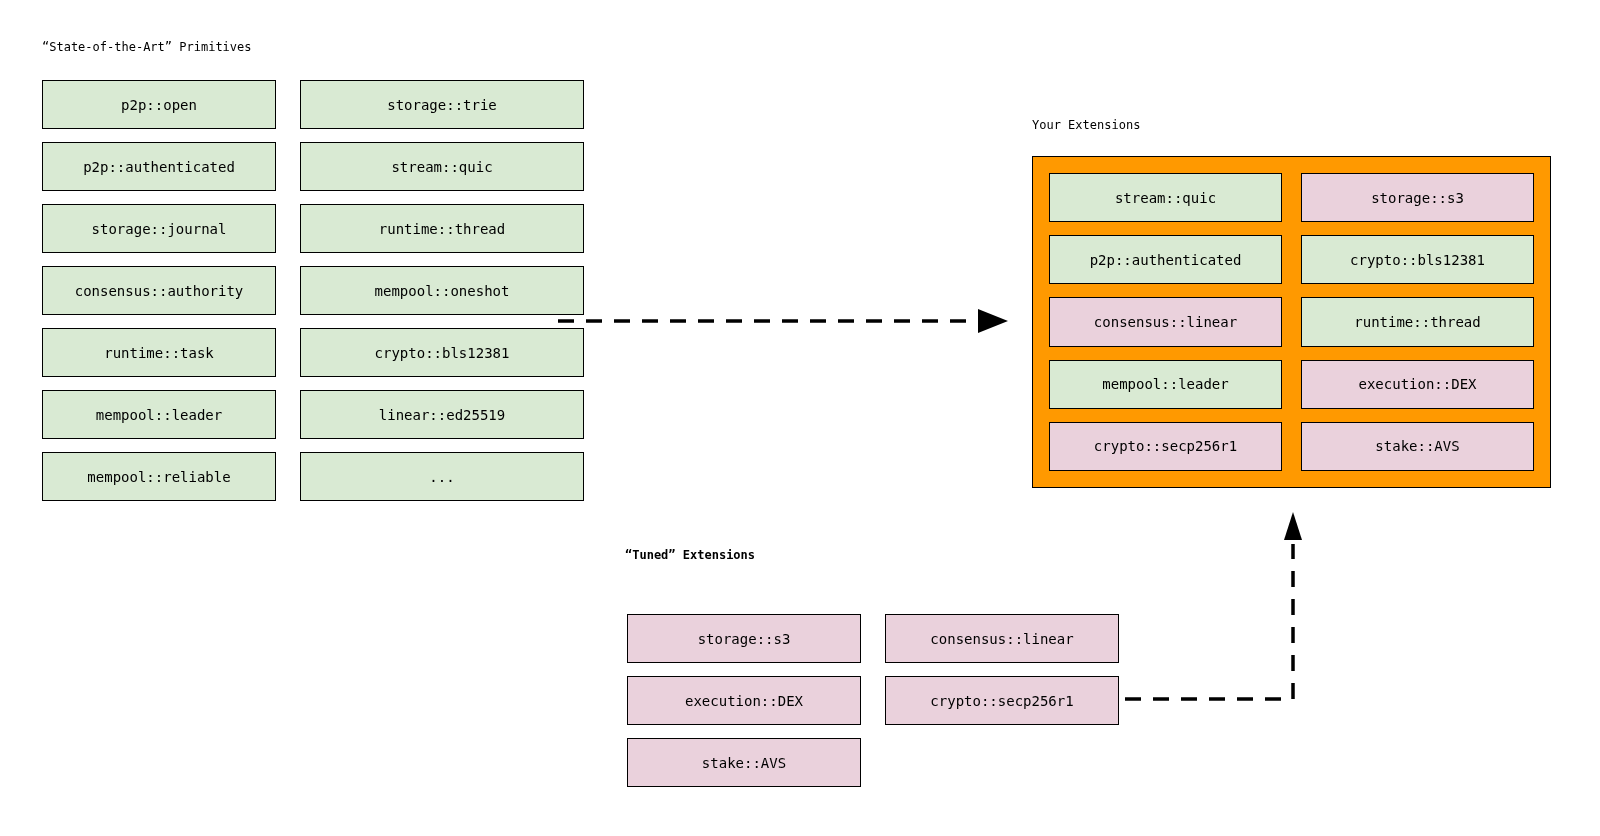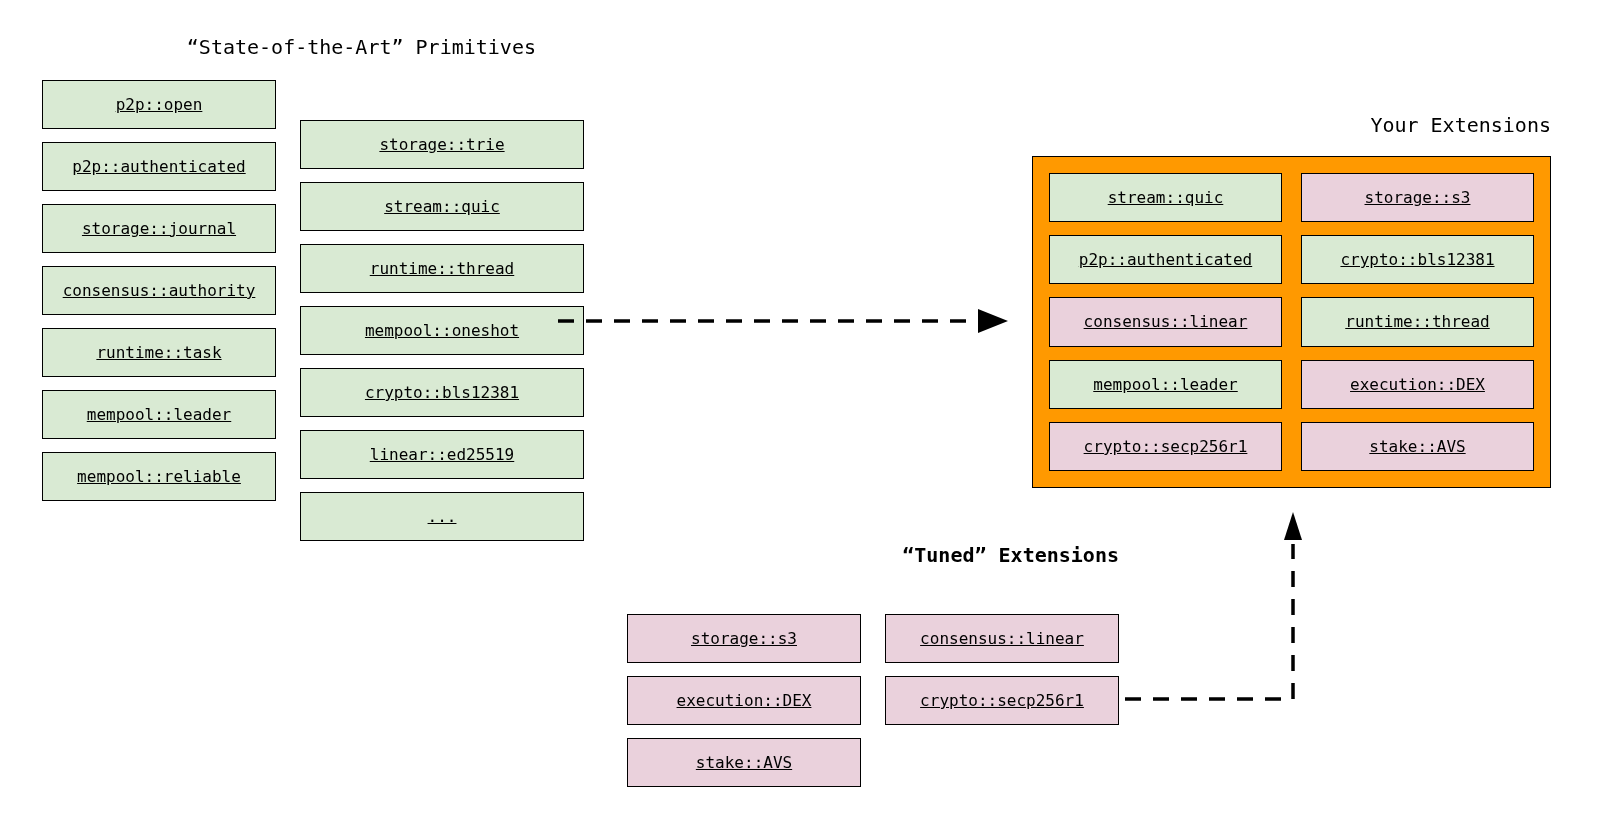--- a/index.html
+++ b/index.html
@@ -8,40 +8,39 @@
     width: 1600px;
     height: 836px;
     position: relative;
     overflow: hidden;
     background: var(--background, #ffffff);
     font-family: "DejaVu Sans Mono", "Liberation Mono", monospace;
     color: #000;
   }
   .title {
     position: absolute;
-    text-align: right;
-    font-size: 20px;
+    text-align: left;
+    font-size: 12px;
     line-height: 22px;
     white-space: pre;
   }
   .col {
     position: absolute;
     display: flex;
     flex-direction: column;
     gap: 13px;
   }
   .box {
     height: 49px;
     border: 1.5px solid var(--box-border, #000);
     display: flex;
     align-items: center;
     justify-content: center;
-    font-size: 16px;
+    font-size: 14px;
     white-space: pre;
-    text-decoration: underline;
   }
   .green { background: var(--primitive-green, #d9ead3); }
   .pink  { background: var(--extension-pink, #ead1dc); }
   .app-grid {
     position: absolute;
     left: 1032px;
     top: 156px;
     width: 519px;
     height: 332px;
     background: var(--application-orange, #ff9900);
@@ -76,21 +75,21 @@
 <div class="col" style="left:42px; top:80px; width:234px;">
   <div class="box green">p2p::open</div>
   <div class="box green">p2p::authenticated</div>
   <div class="box green">storage::journal</div>
   <div class="box green">consensus::authority</div>
   <div class="box green">runtime::task</div>
   <div class="box green">mempool::leader</div>
   <div class="box green">mempool::reliable</div>
 </div>
 
-<div class="col" style="left:300px; top:80px; width:284px;margin-top:40px;">
+<div class="col" style="left:300px; top:80px; width:284px;">
   <div class="box green">storage::trie</div>
   <div class="box green">stream::quic</div>
   <div class="box green">runtime::thread</div>
   <div class="box green">mempool::oneshot</div>
   <div class="box green">crypto::bls12381</div>
   <div class="box green">linear::ed25519</div>
   <div class="box green">...</div>
 </div>
 
 <div class="title" style="left:1032px; top:114px; width:519px;">Your Extensions</div>

